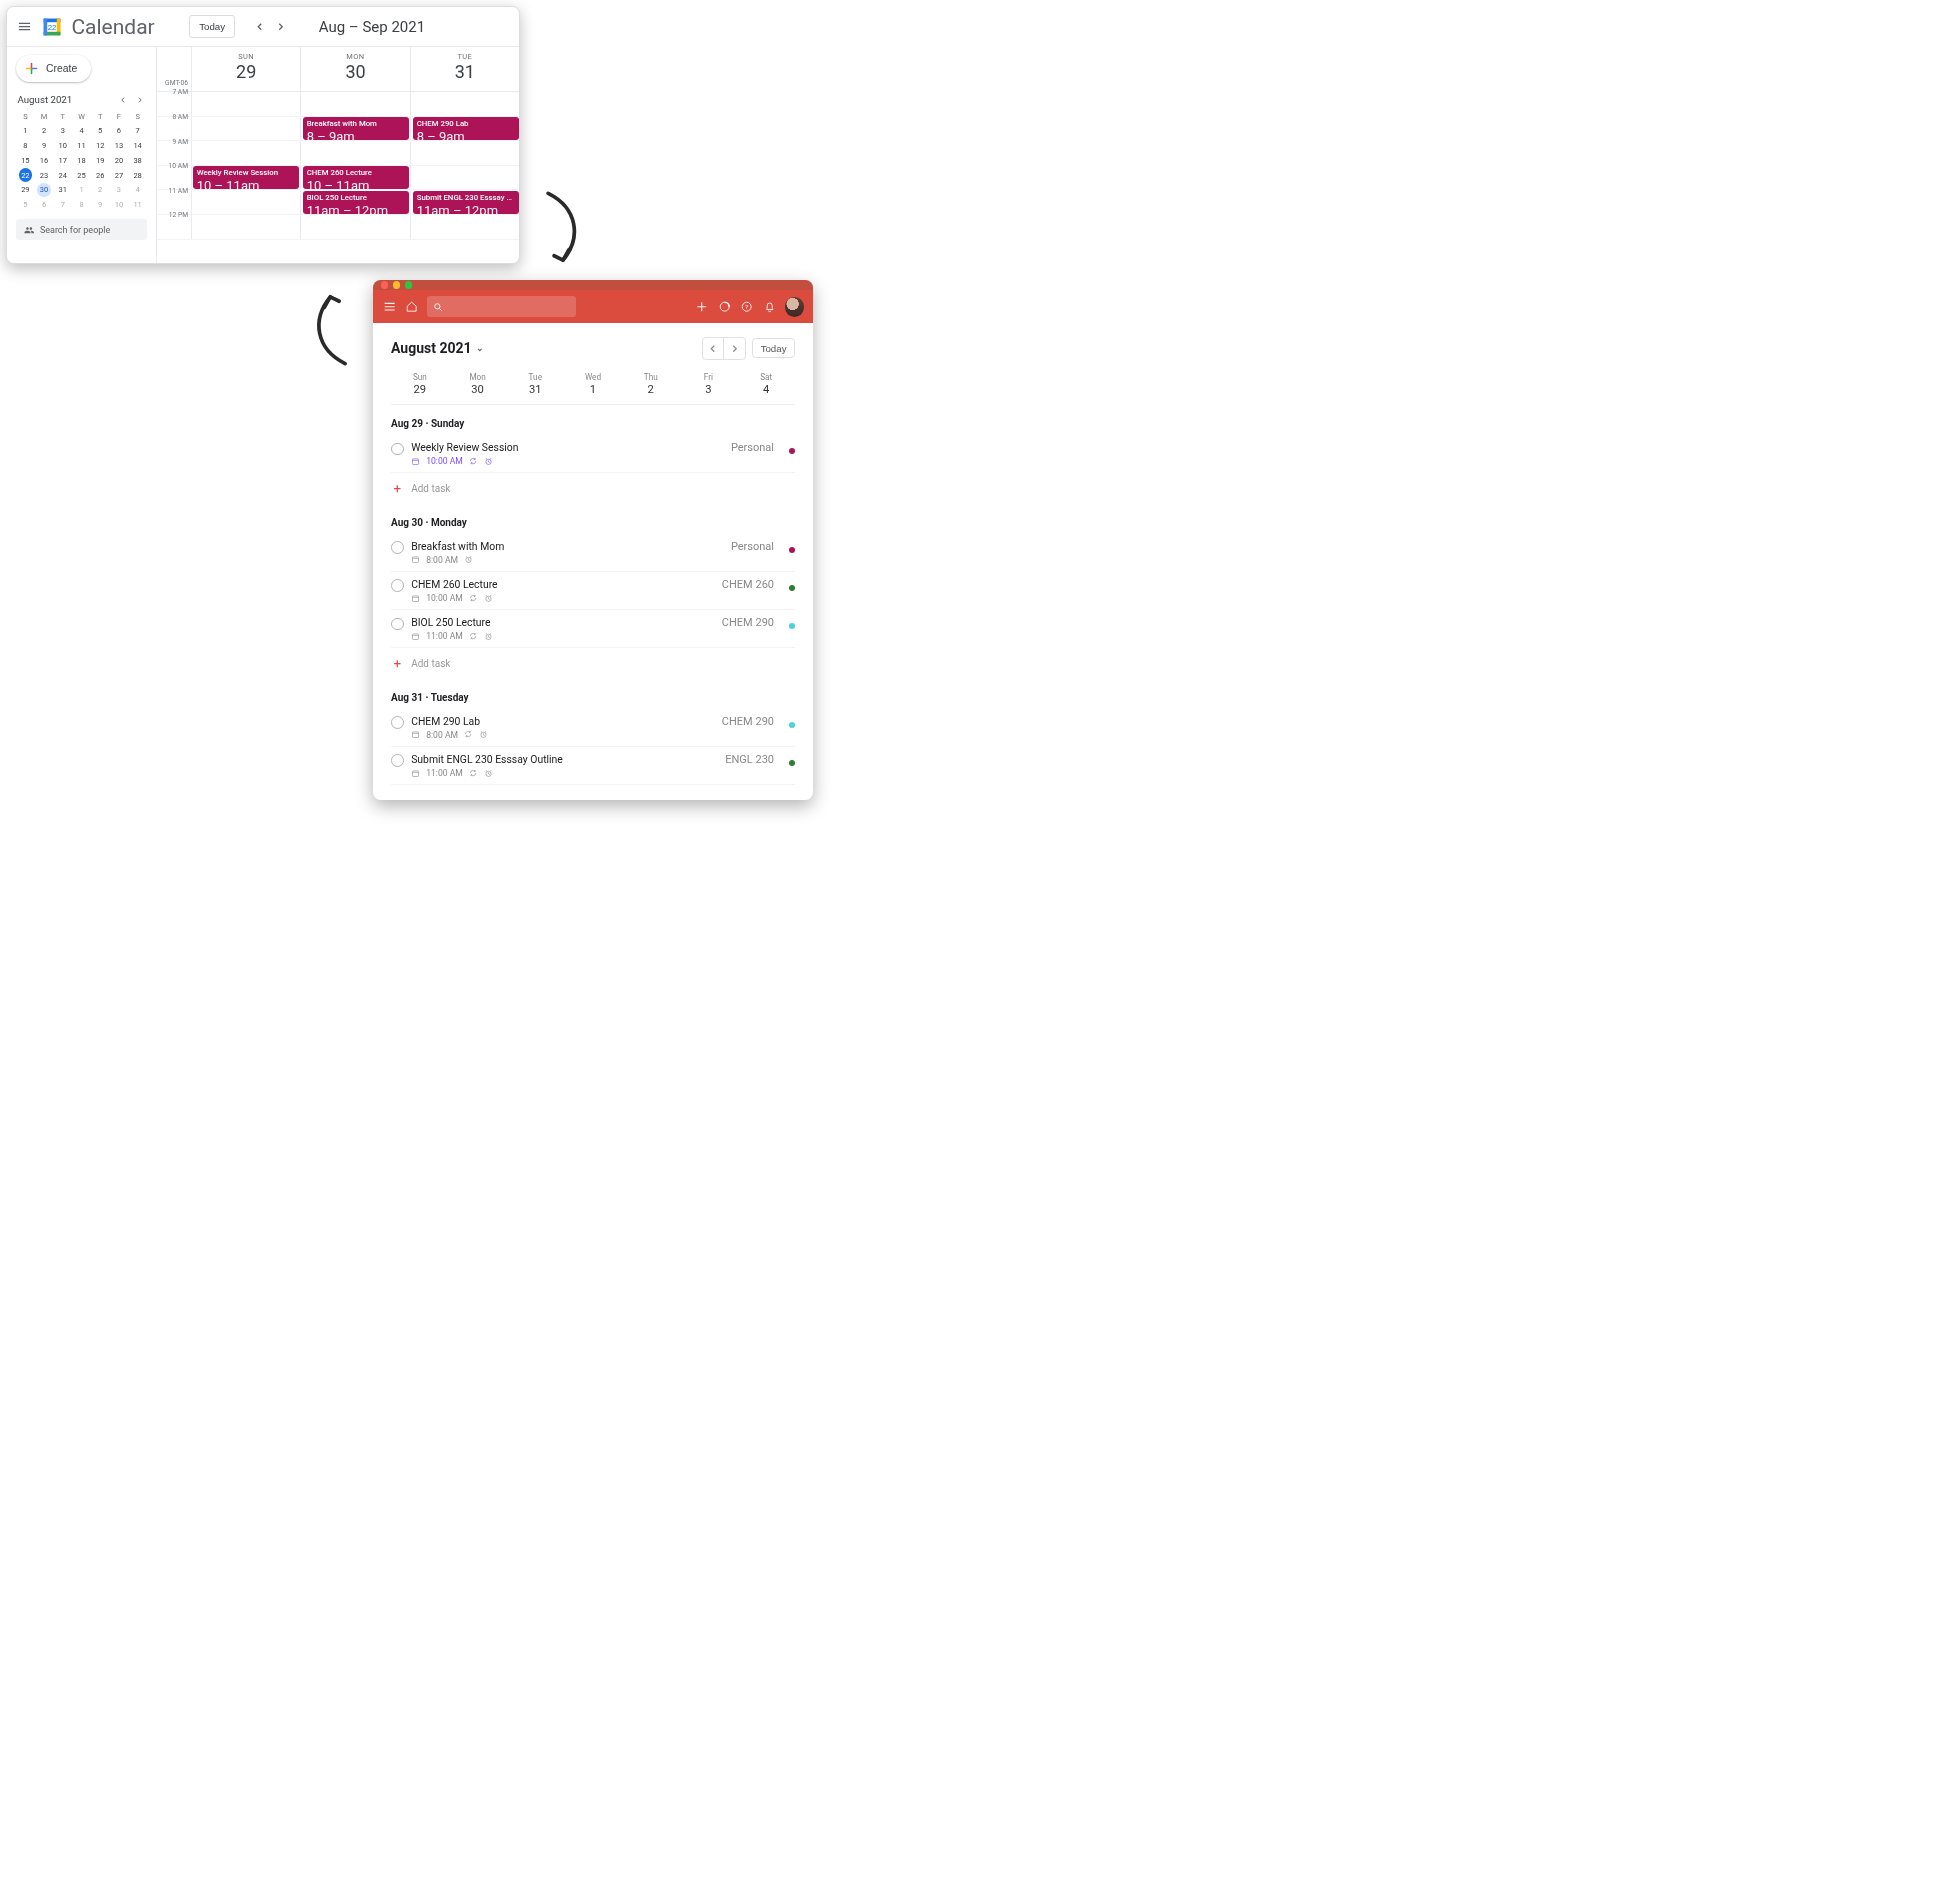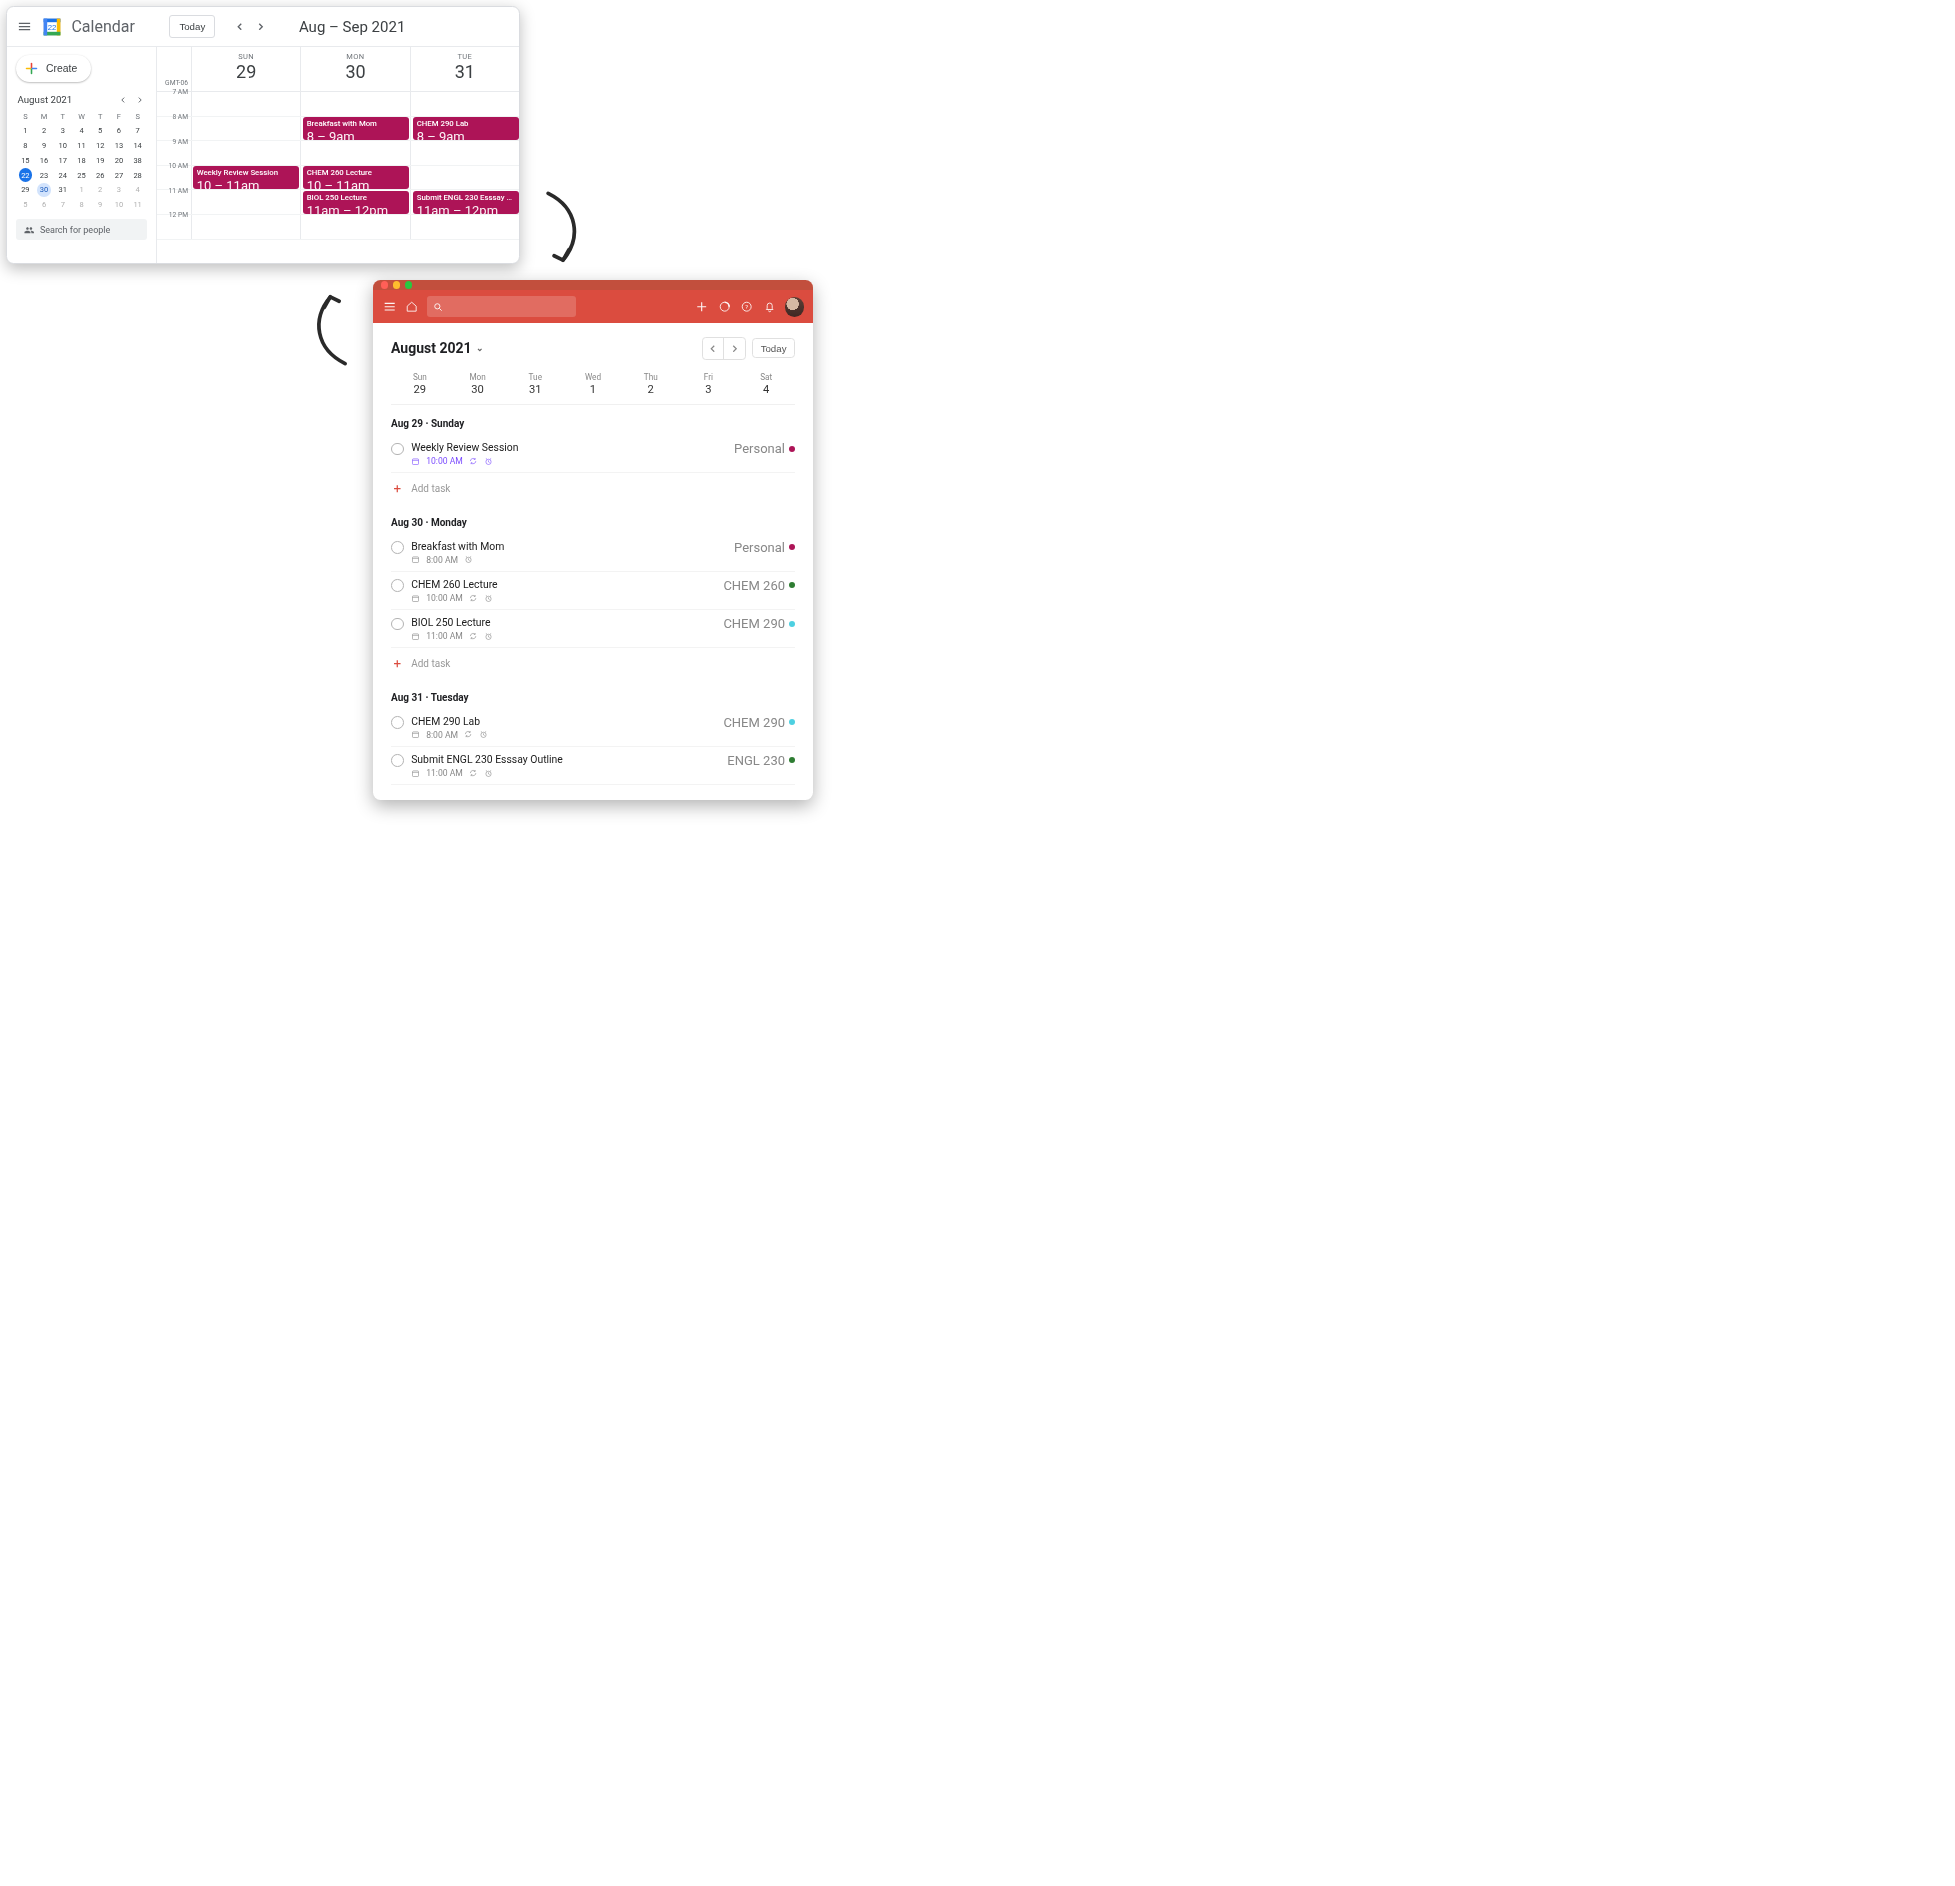--- a/index.html
+++ b/index.html
@@ -31,21 +31,21 @@
   padding: 0 10.4px;
   border-bottom: 0.7px solid #e8eaed;
   gap: 7.5px;
 }
 .hamburger { width: 15px; color: #5f6368; cursor: pointer; }
 .gcal-logo {
   width: 24px; height: 24px; position: relative;
   display: flex; align-items: center; justify-content: center;
 }
 .gcal-logo svg { width: 24px; height: 24px; }
-.gcal-title { font-size: 16px; color: #5f6368; font-weight: 400; margin-right: 27px; }
+.gcal-title { font-size: 21px; color: #5f6368; font-weight: 400; margin-right: 27px; }
 .today-btn {
   border: 0.7px solid #dadce0; border-radius: 3px;
   padding: 5.2px 9px; font-size: 9.7px; color: #3c4043;
   background: #fff; cursor: pointer;
 }
 .nav-chevrons { display: flex; gap: 4.5px; margin-left: 9px; }
 .nav-chevrons .chev { width: 16.4px; height: 16.4px; display:flex; align-items:center; justify-content:center; color:#5f6368; cursor:pointer; }
 .gcal-range { font-size: 15px; color: #3c4043; margin-left: 22.4px; }
 
 .gcal-body { display: flex; height: calc(100% - 40px); }
@@ -149,21 +149,21 @@
 .week-strip .wd .dn { font-size:11.2px; color:#333; margin-top:1.5px;}
 
 .section { margin-top:13.4px; }
 .sec-title { font-size:10px; font-weight:700; margin-bottom:6px;}
 .task { display:flex; align-items:flex-start; padding:6px 0; border-bottom:0.7px solid #f3f3f3; gap:7.5px;}
 .task .circle { width:12.7px; height:12.7px; border:1.1px solid #b3b3b3; border-radius:50%; margin-top:1.5px; cursor:pointer; flex-shrink:0;}
 .task .tbody { flex:1; }
 .task .tname { font-size:10.4px; color:#202020;}
 .task .tmeta { display:flex; align-items:center; gap:6px; font-size:8.6px; color:#888; margin-top:2.2px;}
 .task .tmeta.purple { color:#7c4dff;}
-.task .proj { font-size:13px; color:#888; display:flex; align-items:center; gap:4px;}
+.task .proj { font-size:11px; color:#888; display:flex; align-items:flex-end; gap:15px;}
 .dot { width:6px; height:6px; border-radius:50%; display:inline-block;}
 .add-task { display:flex; align-items:center; gap:7.5px; padding:7.5px 0; color:#999; font-size:10px; cursor:pointer;}
 .add-task .plus { color:#db4c3f; font-size:13.4px; width:12.7px; text-align:center;}
 .cal-ic, .alarm-ic, .sync-ic { width:9px; height:9px; display:inline-flex; }
 
 svg { display:block; }
 </style>
 </head>
 <body>
 

